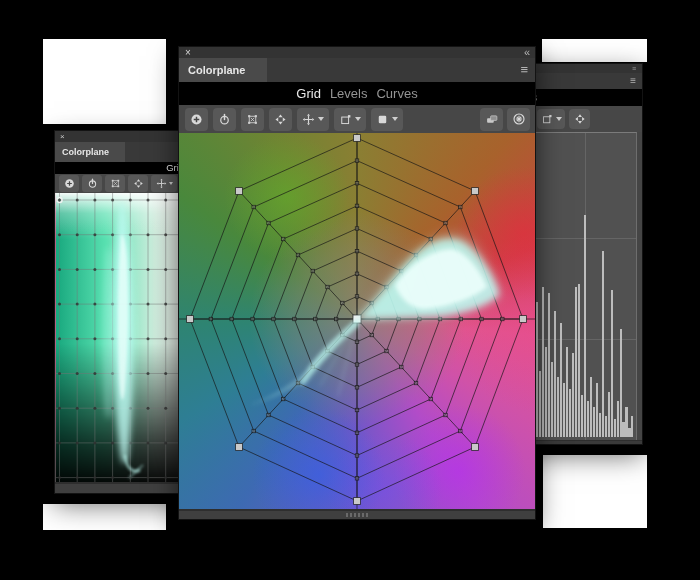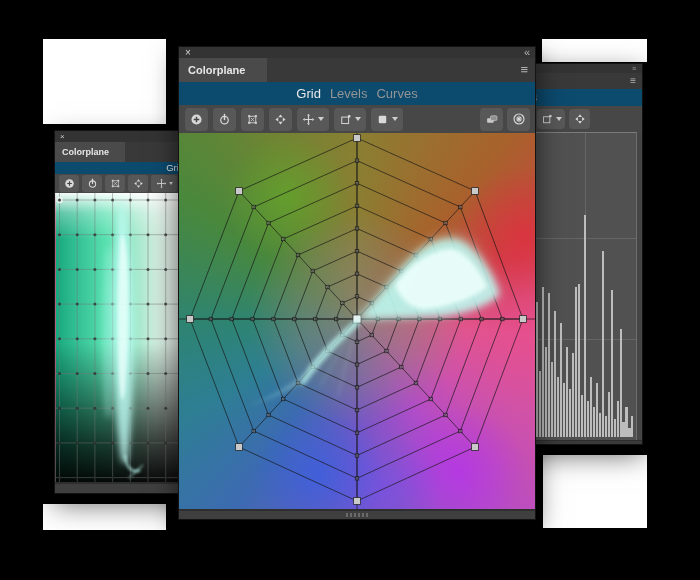--- a/index.html
+++ b/index.html
@@ -13,21 +13,21 @@
   .wb-bl{left:43px;top:504px;width:123px;height:26px;}
   .wb-tr{left:542px;top:39px;width:105px;height:23px;}
   .wb-br{left:543px;top:455px;width:104px;height:73px;}
 
   
   .panel{position:absolute;background:#454545;border:1px solid #131313;box-shadow:0 10px 26px rgba(0,0,0,.6);}
   .titlebar{display:flex;align-items:center;justify-content:space-between;background:#333333;color:#c9c9c9;}
   .tabbar{display:flex;align-items:center;background:#393939;}
   .tab-active{background:#4a4a4a;color:#e7e7e7;font-weight:bold;}
   .menu-glyph{margin-left:auto;color:#b3b3b3;}
-  .modebar{display:flex;align-items:center;justify-content:center;background:#0c4a6e;}
+  .modebar{display:flex;align-items:center;justify-content:center;background:#000000;}
   .mode{cursor:default;}
   .mode.on{color:#e9e9e9;}
   .mode.off{color:#949494;}
   .toolbar{display:flex;align-items:center;background:#474747;}
   .tbtn{display:flex;align-items:center;justify-content:center;background:#585858;border-radius:4px;}
   .caret{width:0;height:0;border-left:3.5px solid transparent;border-right:3.5px solid transparent;border-top:4px solid #cfcfcf;margin-left:3px;}
   .footer{background:#3f3f3f;border-top:2px solid #2e2e2e;display:flex;align-items:center;justify-content:center;}
   .grip{width:22px;height:4px;background:repeating-linear-gradient(90deg,#6a6a6a 0 2px,transparent 2px 4px);}
 
   

